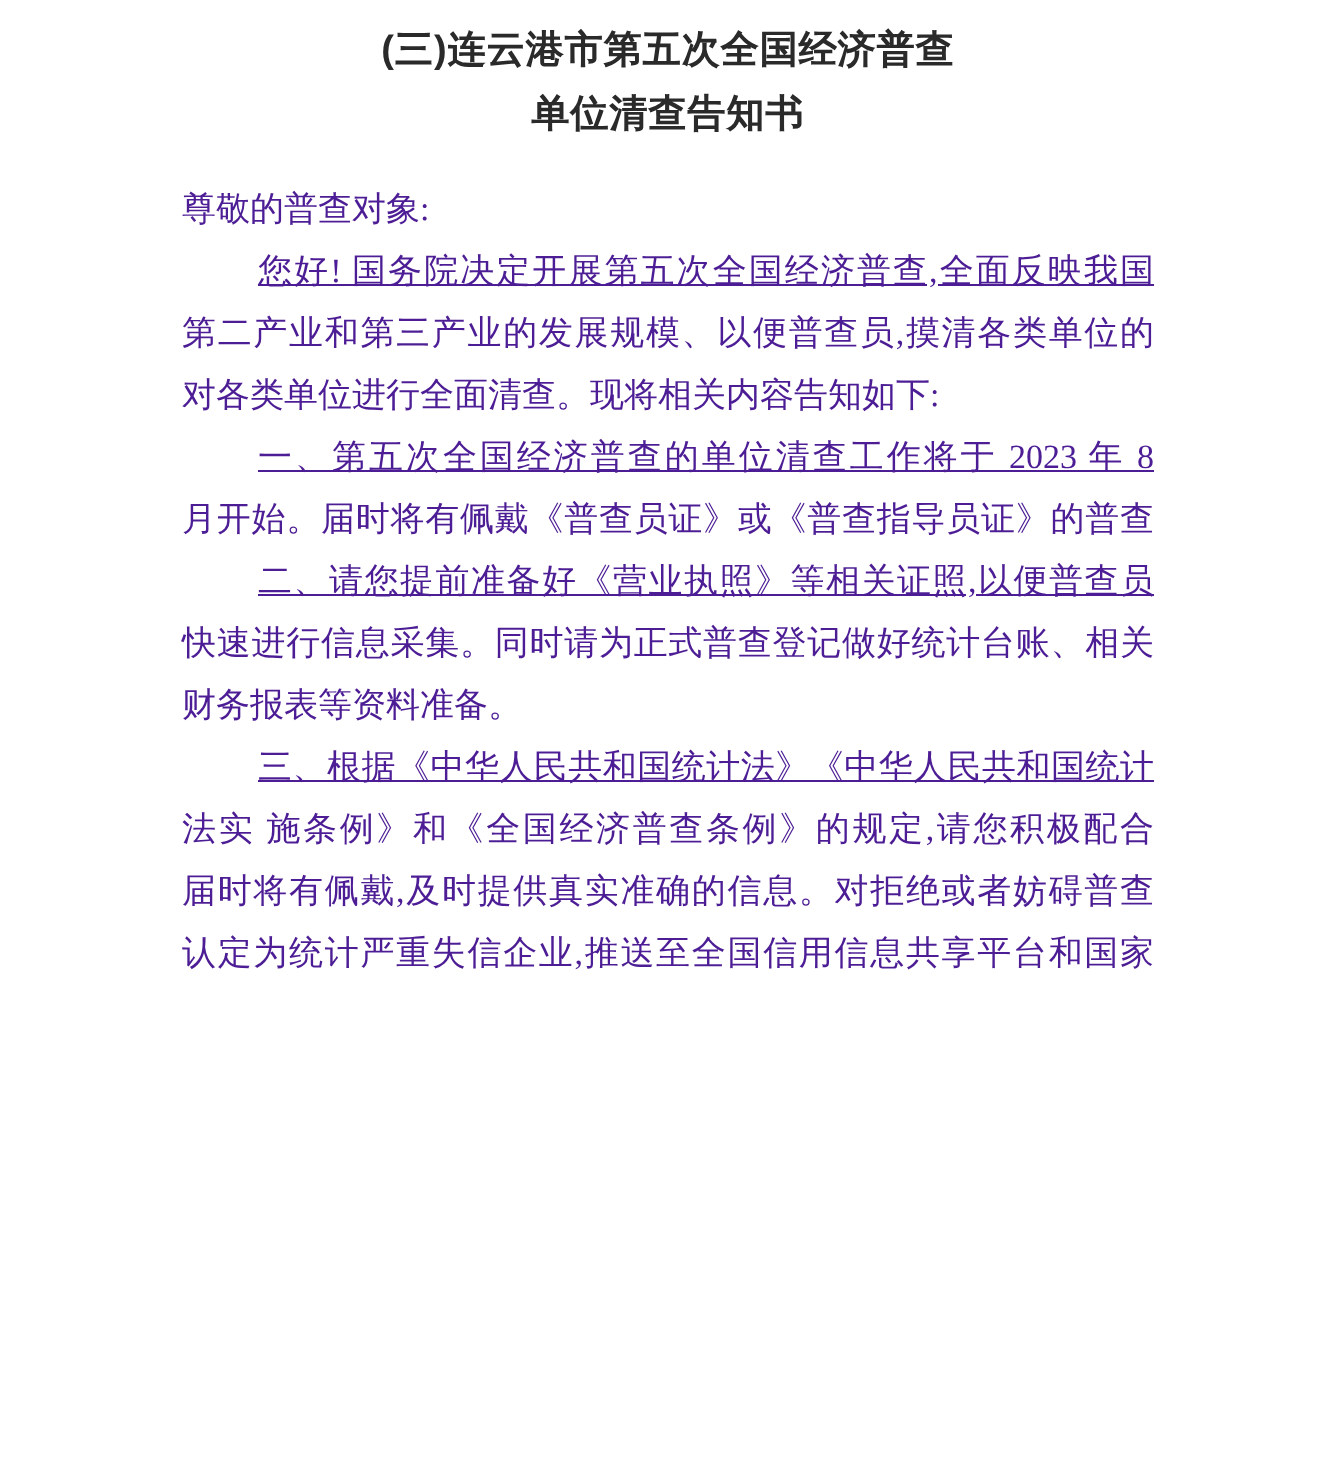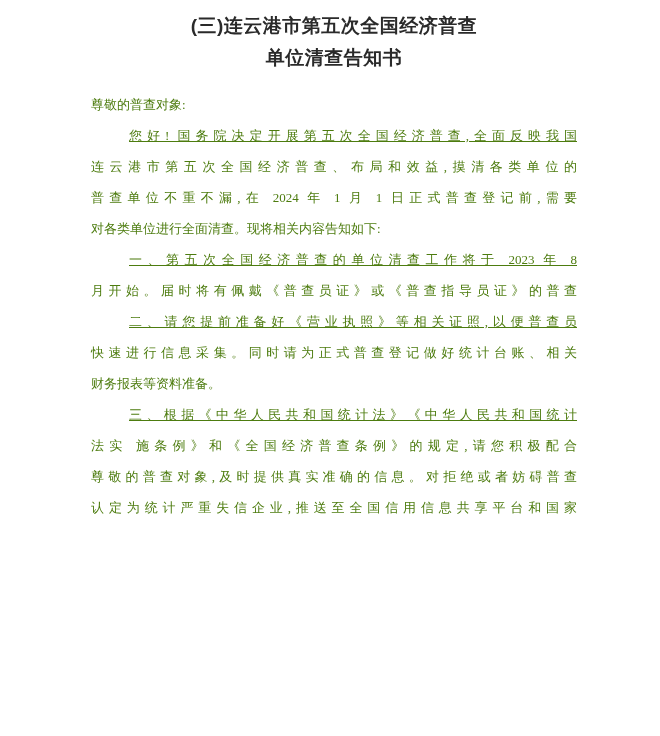--- a/index.html
+++ b/index.html
@@ -43,22 +43,22 @@
     font-weight: bold;
     font-size: 19px;
     line-height: 32px;
     letter-spacing: 0.5px;
   }
   .body-block {
     position: absolute;
     top: 89px;
     left: 91px;
     width: 486px;
-    color: #4d7c0f;
-    font-size: 13px;
+    color: #4c1d95;
+    font-size: 17px;
     line-height: 31px;
   }
   .ln {
     height: 31px;
     text-align: justify;
     text-align-last: justify;
     white-space: nowrap;
     overflow: visible;
   }
   .ln.end {
@@ -77,26 +77,25 @@
   <div class="scan-artifact"></div>
 
   <div class="title-block">
     <div>(三)连云港市第五次全国经济普查</div>
     <div>单位清查告知书</div>
   </div>
 
   <div class="body-block">
     <div class="ln end">尊敬的普查对象:</div>
     <div class="ln ind">您好! 国务院决定开展第五次全国经济普查,全面反映我国</div>
-    <div class="ln">连云港市第五次全国经济普查、布局和效益,摸清各类单位的</div>
-    <div class="ln">普查单位不重不漏,在 2024 年 1 月 1 日正式普查登记前,需要</div>
+    <div class="ln">第二产业和第三产业的发展规模、以便普查员,摸清各类单位的</div>
     <div class="ln end">对各类单位进行全面清查。现将相关内容告知如下:</div>
     <div class="ln ind">一、第五次全国经济普查的单位清查工作将于 2023 年 8</div>
     <div class="ln">月开始。届时将有佩戴《普查员证》或《普查指导员证》的普查</div>
     <div class="ln ind">二、请您提前准备好《营业执照》等相关证照,以便普查员</div>
     <div class="ln">快速进行信息采集。同时请为正式普查登记做好统计台账、相关</div>
     <div class="ln end">财务报表等资料准备。</div>
     <div class="ln ind">三、根据《中华人民共和国统计法》《中华人民共和国统计</div>
     <div class="ln">法实 施条例》和《全国经济普查条例》的规定,请您积极配合</div>
-    <div class="ln">尊敬的普查对象,及时提供真实准确的信息。对拒绝或者妨碍普查</div>
+    <div class="ln">届时将有佩戴,及时提供真实准确的信息。对拒绝或者妨碍普查</div>
     <div class="ln">认定为统计严重失信企业,推送至全国信用信息共享平台和国家</div>
   </div>
 </div>
 
 </body></html>

